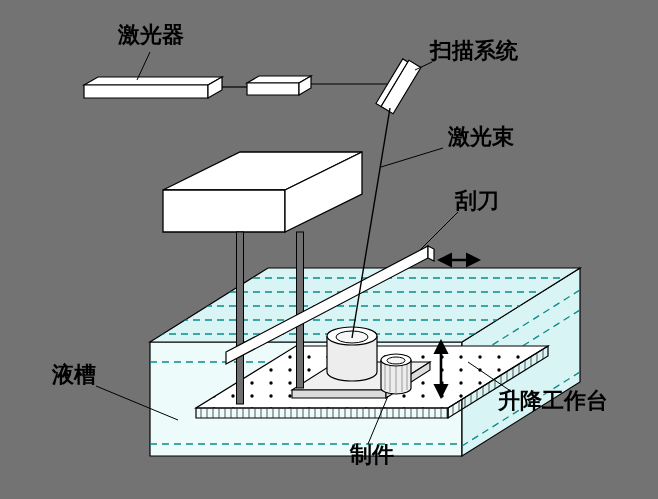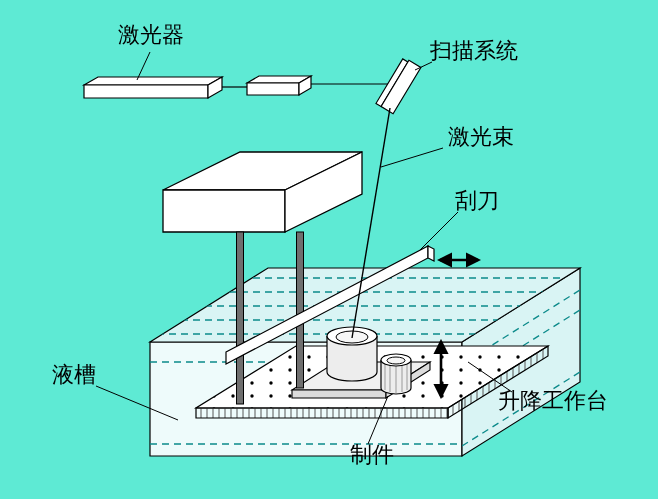--- a/index.html
+++ b/index.html
@@ -1,21 +1,22 @@
 <!DOCTYPE html>
 <html><head>
 <meta charset="utf-8">
 <style>
   html,body{margin:0;padding:0;background:#ffffff;}
   .canvas{
     position:relative;
     width:658px;height:499px;
-    background:#5eead4;
+    background:#737373;
     font-family:"Liberation Serif","DejaVu Serif",serif;
     overflow:hidden;
+    font-weight:bold;
   }
   svg{display:block;}
   text{
     font-family:"Liberation Serif","DejaVu Serif",serif;
     fill:#000;
   }
   .lbl{font-size:22px;}
 </style>
 </head>
 <body>

